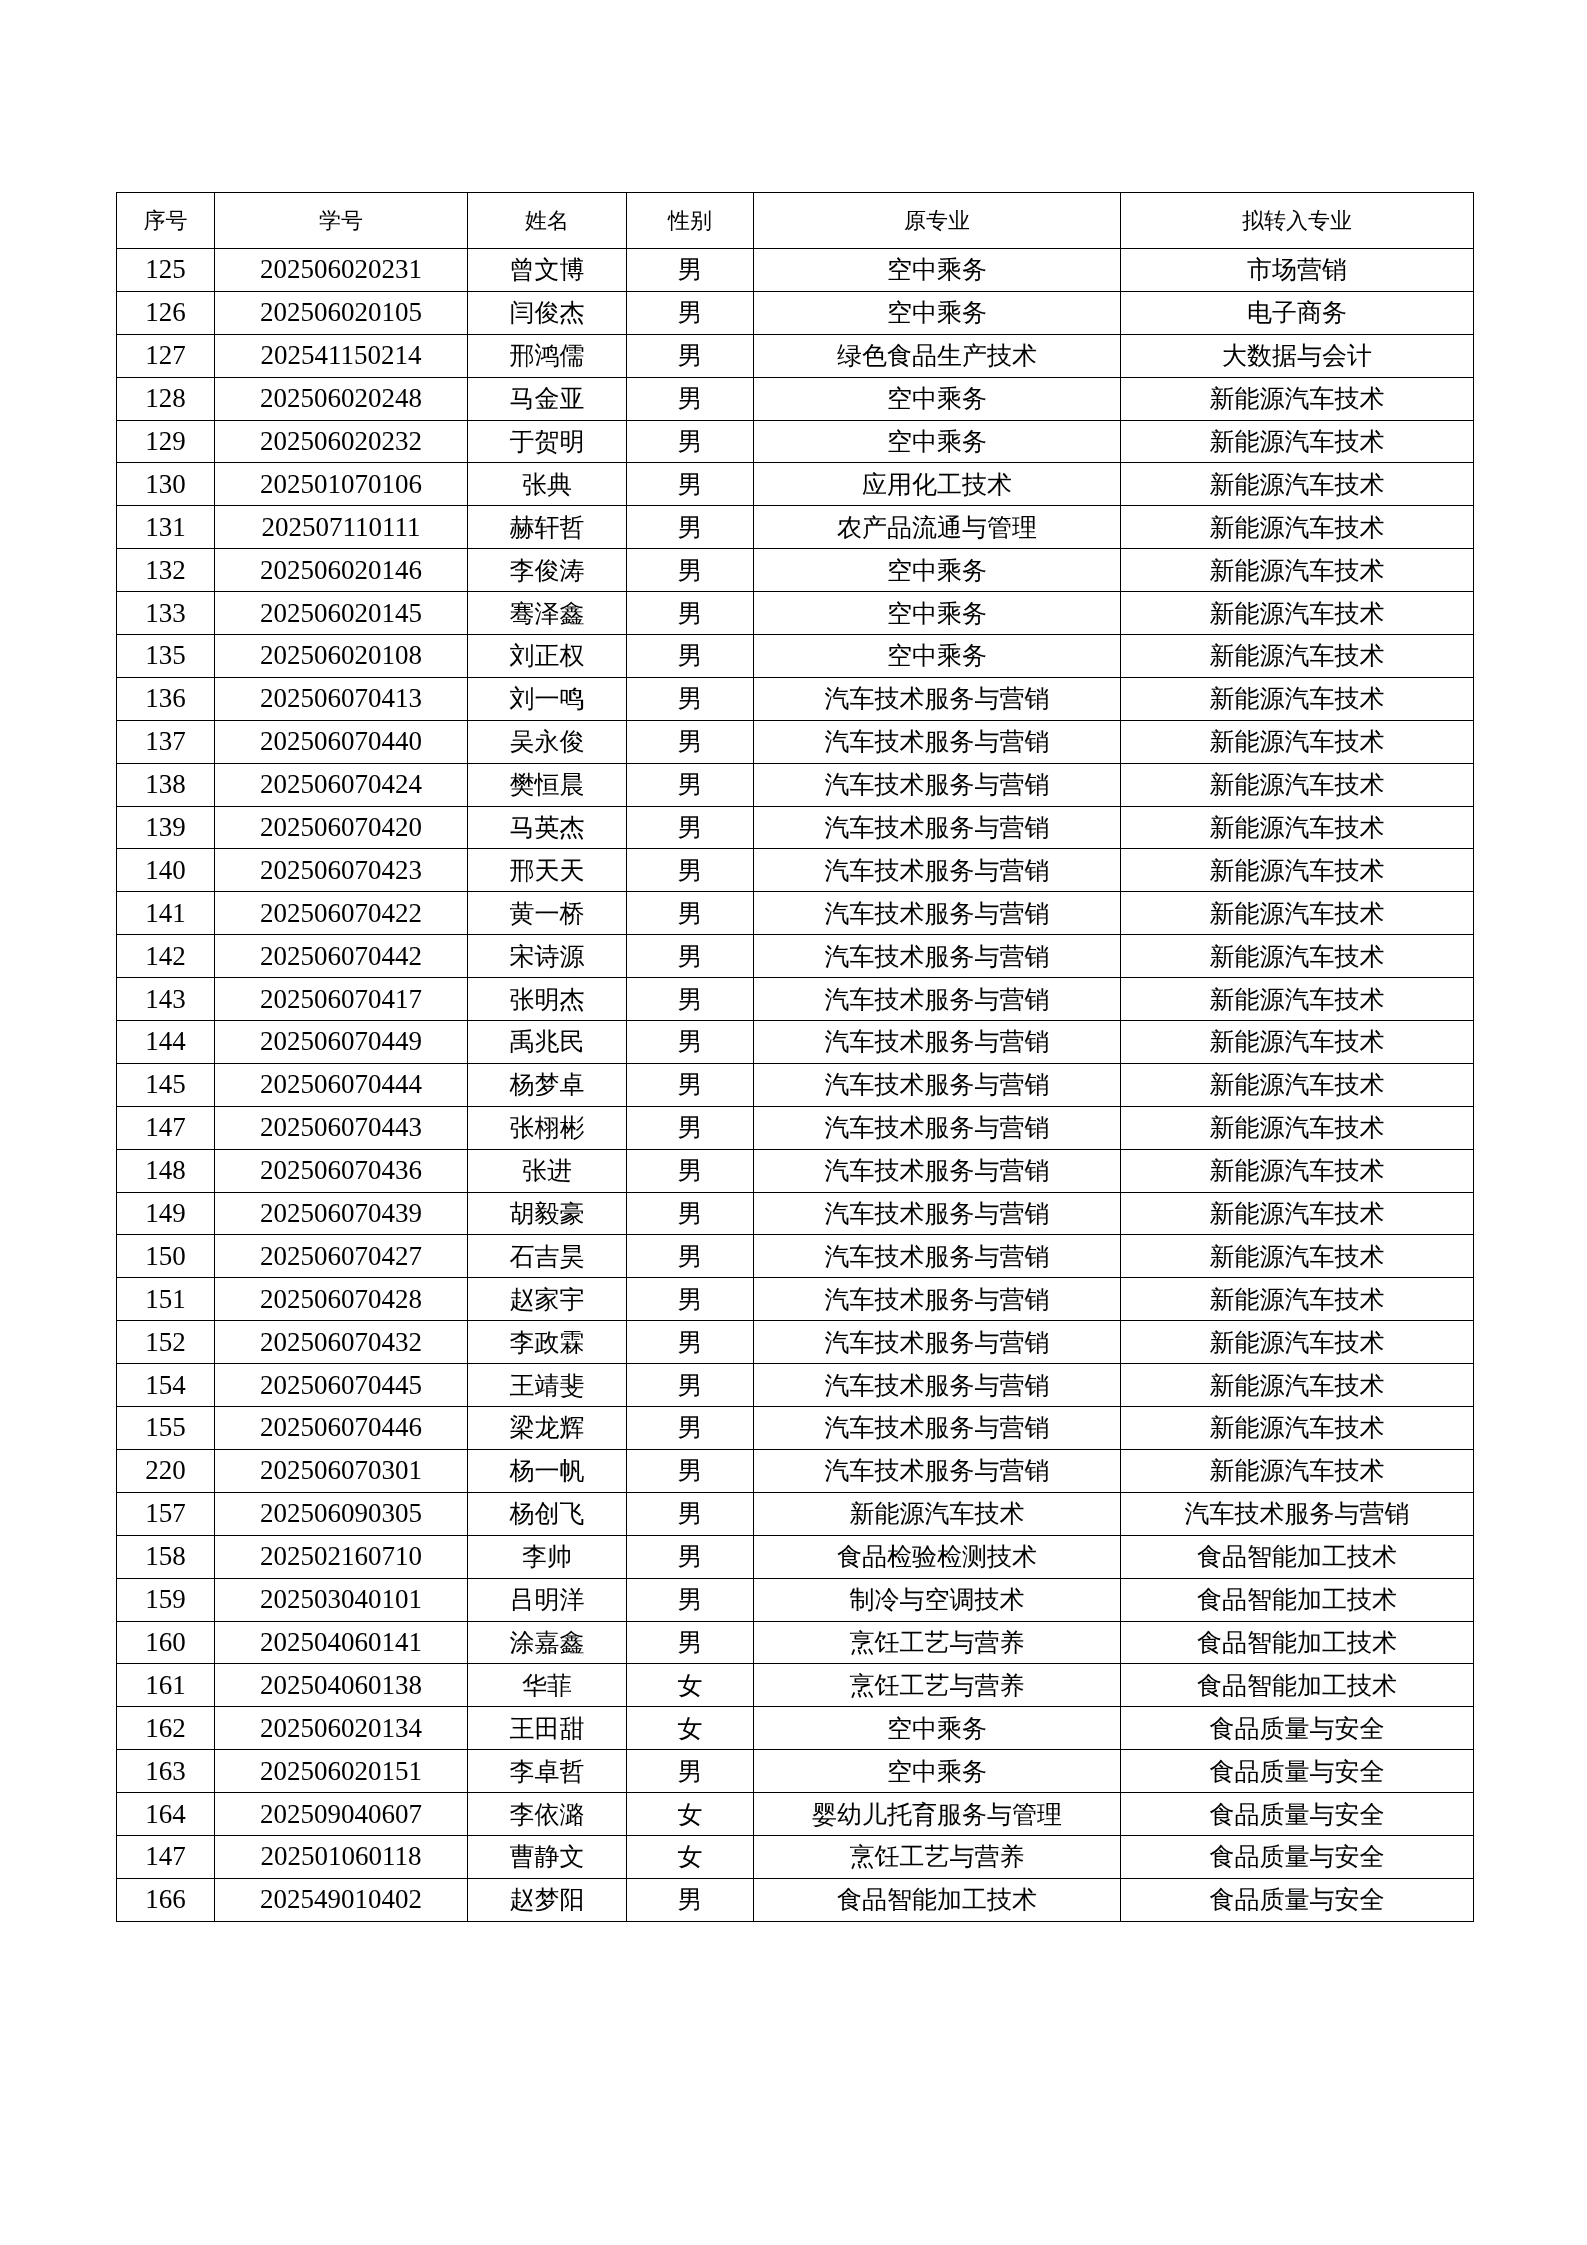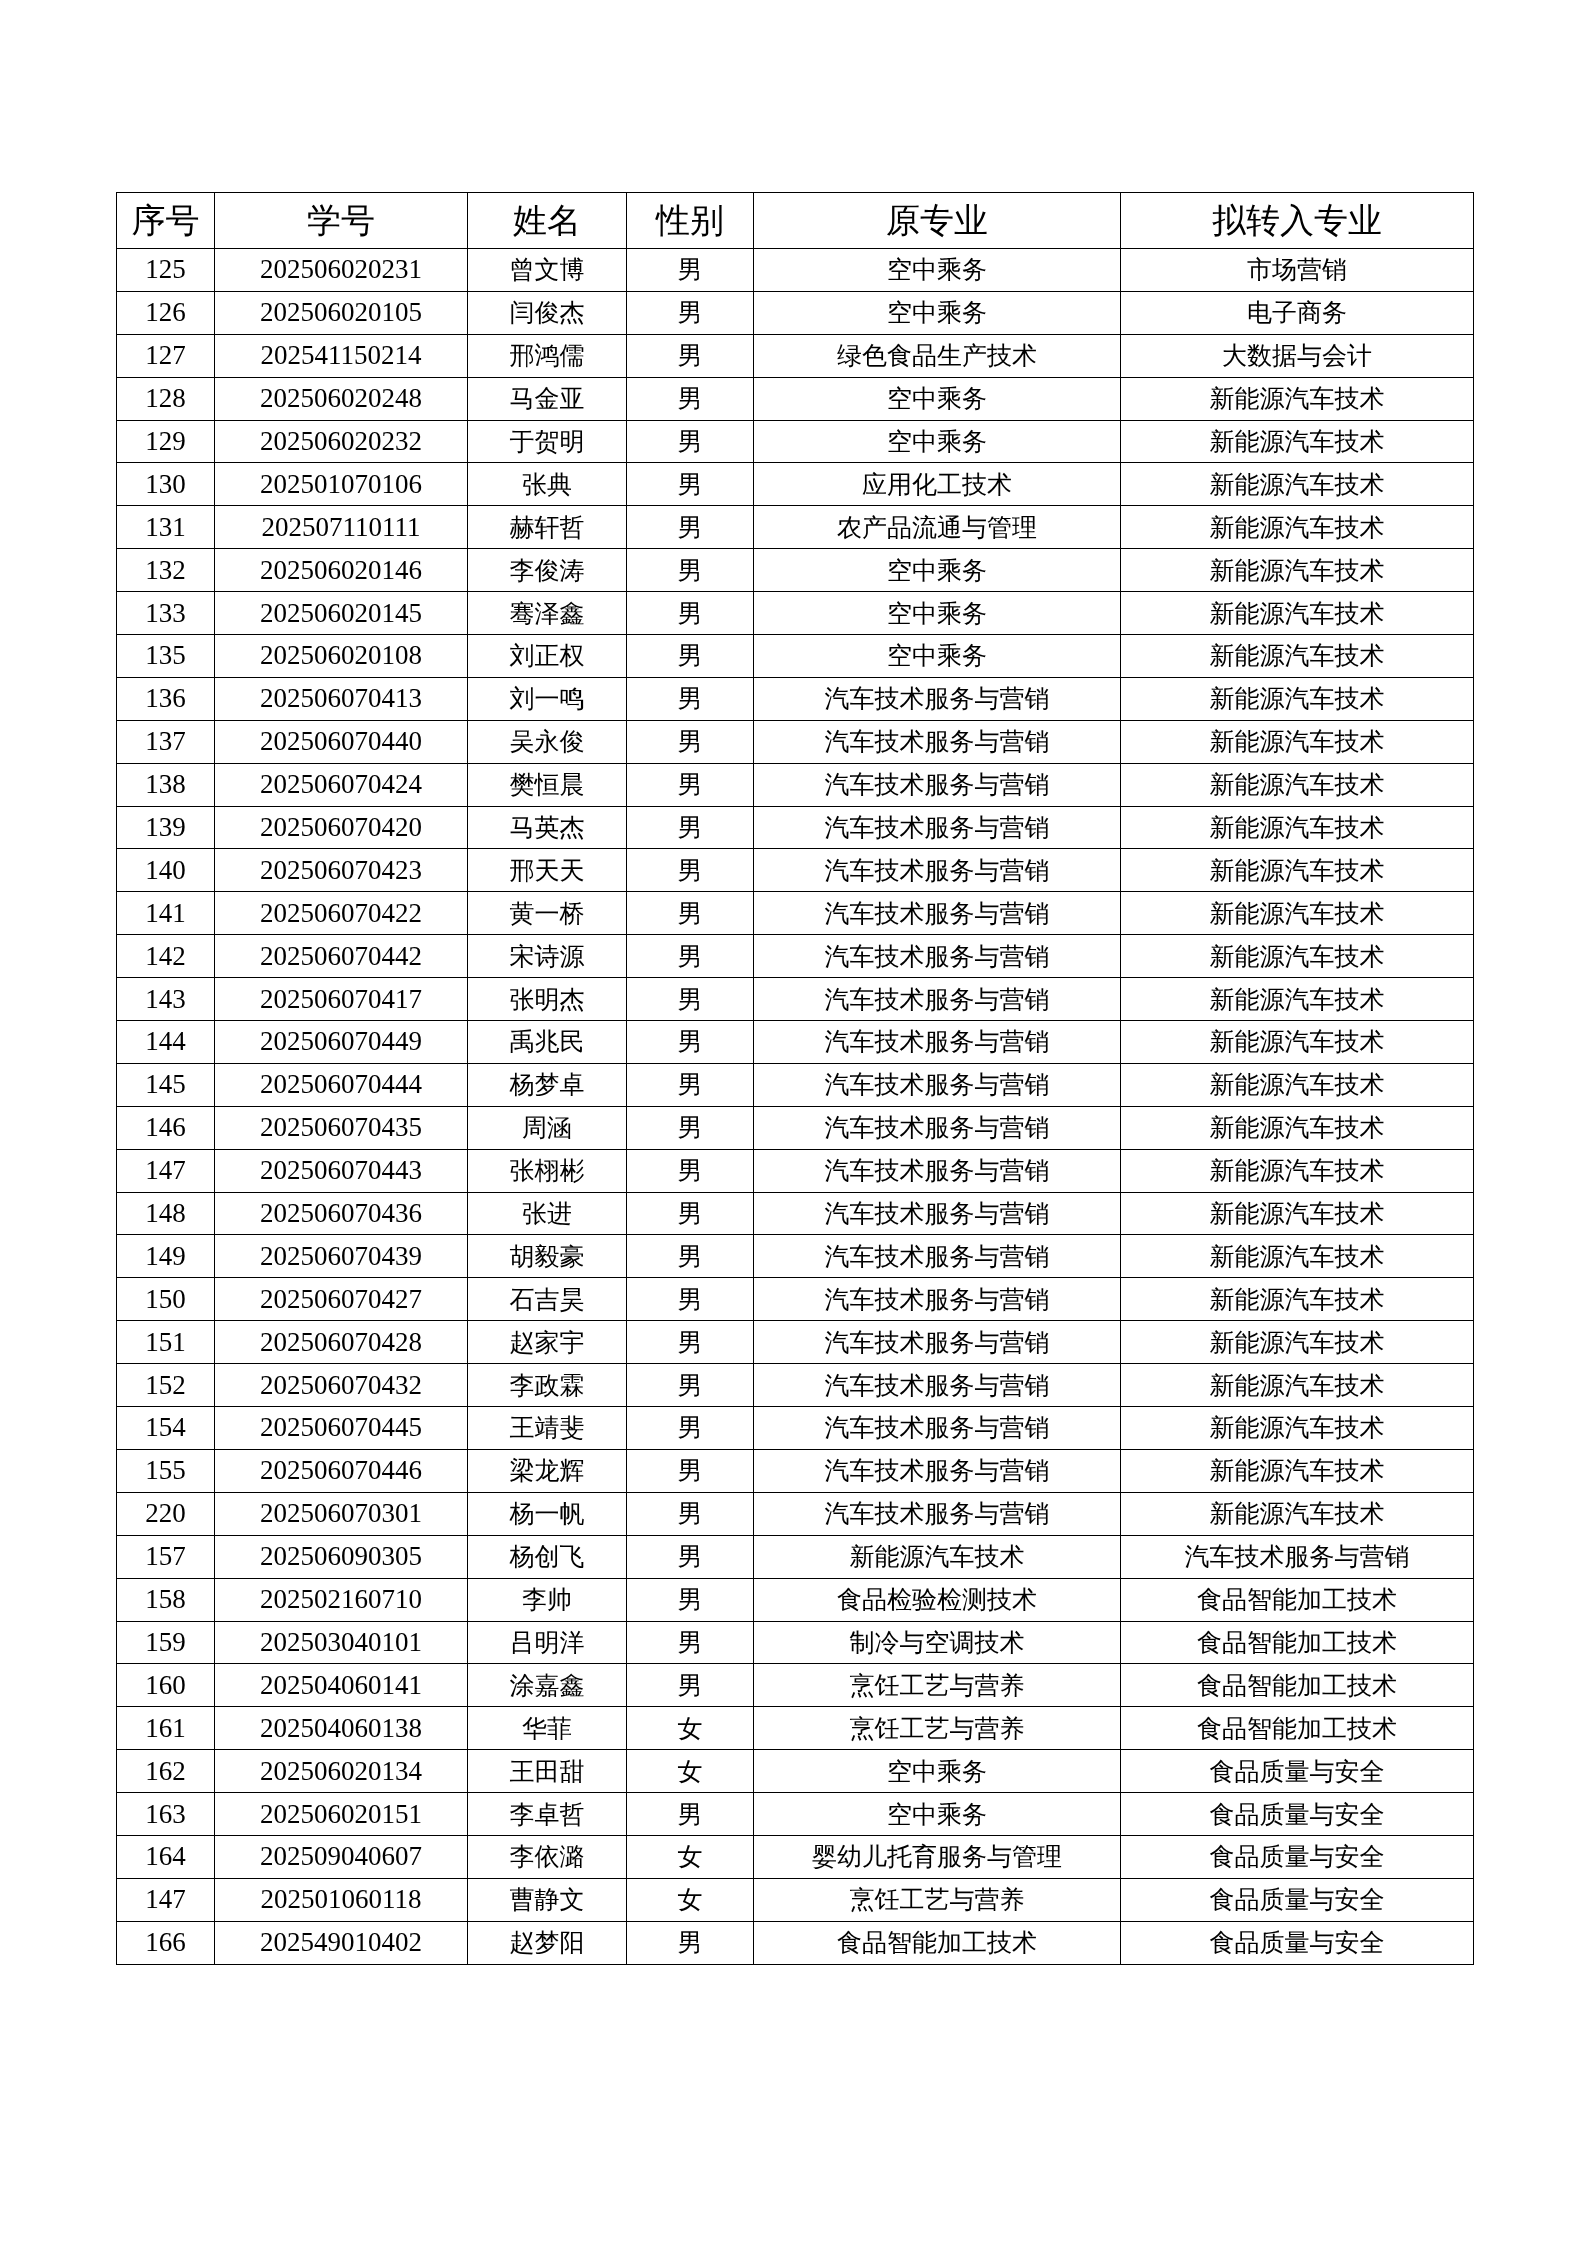--- a/index.html
+++ b/index.html
@@ -2,21 +2,21 @@
 <html><head>
   <meta charset="utf-8">
   <style>
     html, body { margin: 0; padding: 0; background: #ffffff; }
     body { width: 1587px; height: 2245px; position: relative; overflow: hidden;
       font-family: "DejaVu Serif", "Liberation Serif", serif; color: #000; }
     .page-table { position: absolute; left: 116px; top: 192px; width: 1357px;
       border-collapse: collapse; table-layout: fixed; }
     .page-table th, .page-table td { border: 1.5px solid #000; text-align: center;
       vertical-align: middle; padding: 0; white-space: nowrap; overflow: hidden; }
-    .page-table th { height: 55px; font-size: 34px; font-weight: normal; }
+    .page-table th { height: 55px; font-size: 22px; font-weight: normal; }
     .page-table td { height: 41.9px; font-size: 25px; }
     .page-table td.num { font-family: "Liberation Serif", "DejaVu Serif", serif; font-size: 27px; }
   </style>
 </head>
 <body>
 
 <table class="page-table">
   <colgroup>
     <col style="width:98px">
     <col style="width:253px">
@@ -190,28 +190,20 @@
       </tr>
       <tr>
         <td class="num">145</td>
         <td class="num">202506070444</td>
         <td>杨梦卓</td>
         <td>男</td>
         <td>汽车技术服务与营销</td>
         <td>新能源汽车技术</td>
       </tr>
       <tr>
-        <td class="num">146</td>
-        <td class="num">202506070435</td>
-        <td>周涵</td>
-        <td>男</td>
-        <td>汽车技术服务与营销</td>
-        <td>新能源汽车技术</td>
-      </tr>
-      <tr>
         <td class="num">147</td>
         <td class="num">202506070443</td>
         <td>张栩彬</td>
         <td>男</td>
         <td>汽车技术服务与营销</td>
         <td>新能源汽车技术</td>
       </tr>
       <tr>
         <td class="num">148</td>
         <td class="num">202506070436</td>

